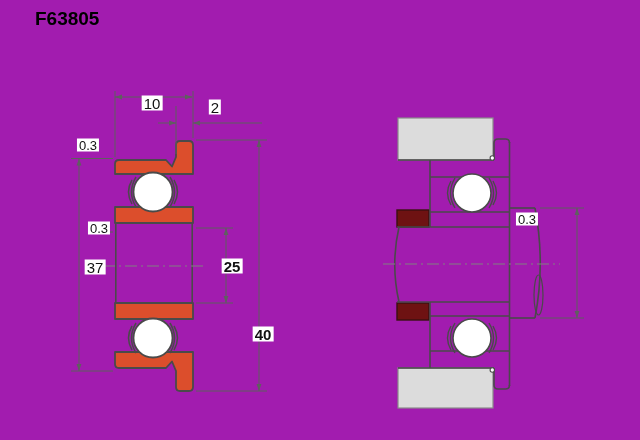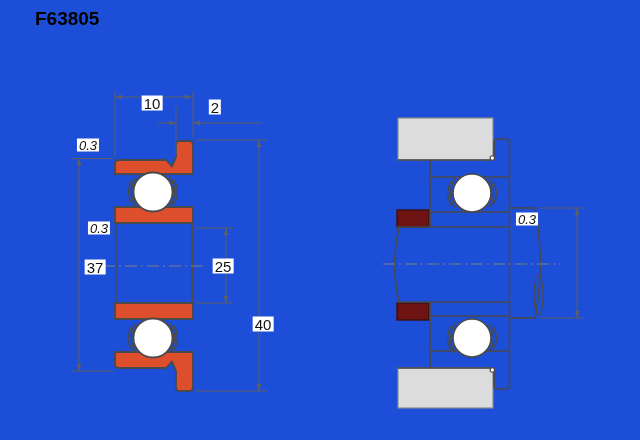--- a/index.html
+++ b/index.html
@@ -1,22 +1,22 @@
 <!DOCTYPE html>
 <html><head>
 <meta charset="utf-8">
 <style>
   html,body{margin:0;padding:0;background:#fff;}
-  #stage{position:relative;width:640px;height:440px;background:#1d4ed8;overflow:hidden;
+  #stage{position:relative;width:640px;height:440px;background:#a21caf;overflow:hidden;
          font-family:"Liberation Sans",sans-serif;}
   #stage svg{position:absolute;left:0;top:0;}
   .lbl{position:absolute;transform:translate(-50%,-50%);color:#111;background:#fff;
        padding:0 2px;line-height:1;white-space:nowrap;}
   .num{font-size:15px;}
-  .small{font-size:13px;font-style:italic;}
+  .small{font-size:13px;}
   #title{position:absolute;left:35px;top:8px;font-size:19px;font-weight:bold;color:#000;}
 </style>
 </head>
 <body>
 
 <div id="stage">
 
   <div id="title">F63805</div>
 
   <svg width="640" height="440" viewBox="0 0 640 440">
@@ -138,17 +138,17 @@
           <polygon points="577,318 574.6,311 579.4,311"></polygon>
       </g>
     </g>
   </svg>
 
   <div class="lbl num" style="left:152px;top:103px;">10</div>
   <div class="lbl num" style="left:215px;top:107px;">2</div>
   <div class="lbl small" style="left:88px;top:145px;">0.3</div>
   <div class="lbl small" style="left:99px;top:228px;">0.3</div>
   <div class="lbl num" style="left:95px;top:267px;">37</div>
-  <div class="lbl num" style="left:223px;top:266px;">25</div>
-  <div class="lbl num" style="left:263px;top:324px;">40</div>
+  <div class="lbl num" style="left:232px;top:266px;font-weight:bold;">25</div>
+  <div class="lbl num" style="left:263px;top:334px;font-weight:bold;">40</div>
   <div class="lbl small" style="left:527px;top:219px;">0.3</div>
 
 </div>
 
 </body></html>

